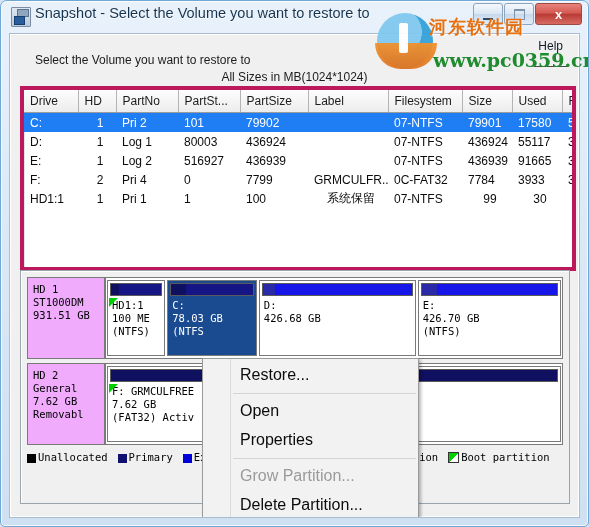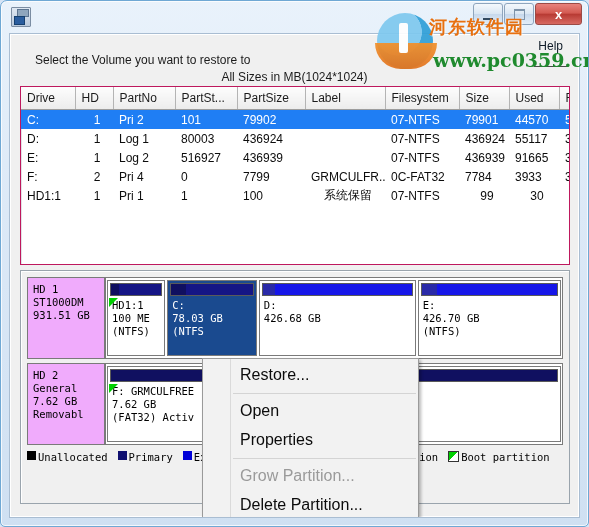--- a/index.html
+++ b/index.html
@@ -82,21 +82,21 @@
     position:absolute;left:25px;top:19px;font-size:12px;color:#1b1b1b;
   }
   .sizes-label{
     position:absolute;left:0;right:0;top:36px;text-align:center;
     font-size:12px;color:#1b1b1b;
   }
   
   .table-wrap{
     position:absolute;left:10px;top:52px;width:548px;height:177px;
     background:#fff;
-    border:1px solid #be185d;
+    border:4px solid #be185d;
     box-shadow:inset 1px 1px 0 #dfe3e7;
     overflow:hidden;
   }
   table.grid{border-collapse:collapse;width:100%;table-layout:fixed;font-size:12px;}
   table.grid th{
     background:linear-gradient(180deg,#fdfdfd 0%,#ececec 100%);
     border-right:1px solid #b4b4b4;
     border-bottom:1px solid #9c9c9c;
     font-weight:normal;text-align:left;
     padding:2px 0 3px 6px;
@@ -159,21 +159,21 @@
     position:absolute;left:1px;top:17px;width:0;height:0;
     border-left:9px solid #00d000;border-bottom:9px solid transparent;
   }
   
   .legend{
     position:absolute;left:6px;right:6px;top:176px;height:20px;
     display:flex;align-items:center;
     font-family:"DejaVu Sans Mono","Liberation Mono",monospace;
     font-size:10.5px;color:#000;white-space:nowrap;overflow:hidden;
   }
-  .lg-item{display:flex;align-items:flex-start;margin-right:10px;}
+  .lg-item{display:flex;align-items:flex-end;margin-right:10px;}
   .sw{width:9px;height:9px;display:inline-block;margin-right:2px;border:0;}
   .sw.unalloc{background:#000000;}
   .sw.primary{background:#101070;}
   .sw.extended{background:#0000d8;}
   .sw.logical{background:#3838ff;}
   .sw.dynamic{background:#8a2be2;}
   .sw.boot{background:linear-gradient(135deg,#00d000 50%,#ffffff 50%);border:1px solid #333;}
   
   .ctxmenu{
     position:absolute;left:192px;top:324px;width:215px;
@@ -223,20 +223,21 @@
     color:#1f8a2e;font-family:"DejaVu Serif","Liberation Serif",serif;
   }
 </style>
 </head>
 <body>
 
 <div class="window">
 
   <div class="titlebar">
     <div class="title-icon"></div>
+    <div class="title-text">Snapshot - Select the Volume you want to restore to</div>
     <div class="caption-buttons">
       <div class="cap-btn">
         <div class="min-bar"></div>
       </div>
       <div class="cap-btn">
         <div class="max-sq"></div>
       </div>
       <div class="cap-btn close">
         <div class="glyph">x</div>
       </div>
@@ -280,21 +281,21 @@
         <tbody>
           <tr class="sel">
             <td>C:</td>
             <td class="ctr">1</td>
             <td>Pri  2</td>
             <td>101</td>
             <td>79902</td>
             <td></td>
             <td>07-NTFS</td>
             <td>79901</td>
-            <td>44570</td>
+            <td>17580</td>
             <td>54431</td>
           </tr>
           <tr>
             <td>D:</td>
             <td class="ctr">1</td>
             <td>Log  1</td>
             <td>80003</td>
             <td>436924</td>
             <td></td>
             <td>07-NTFS</td>

